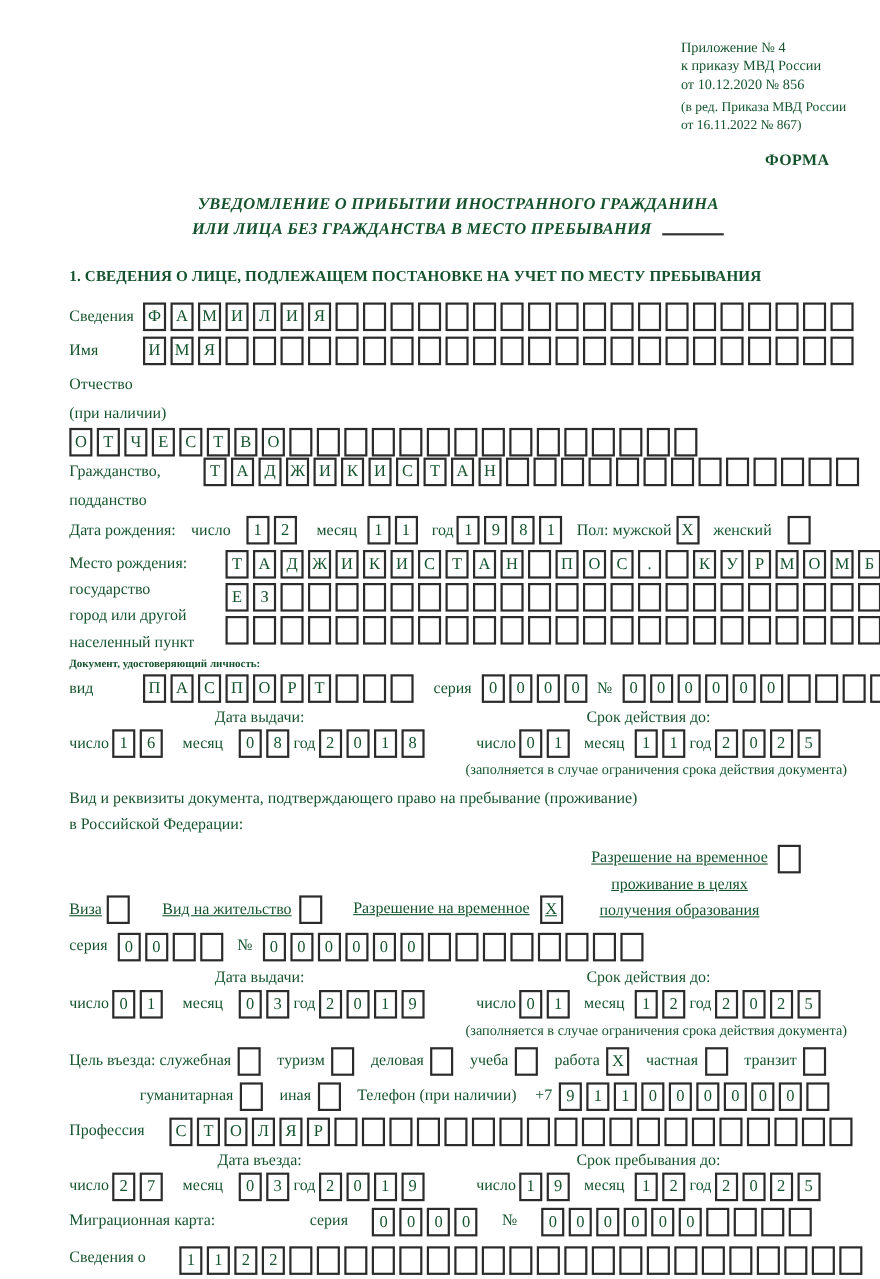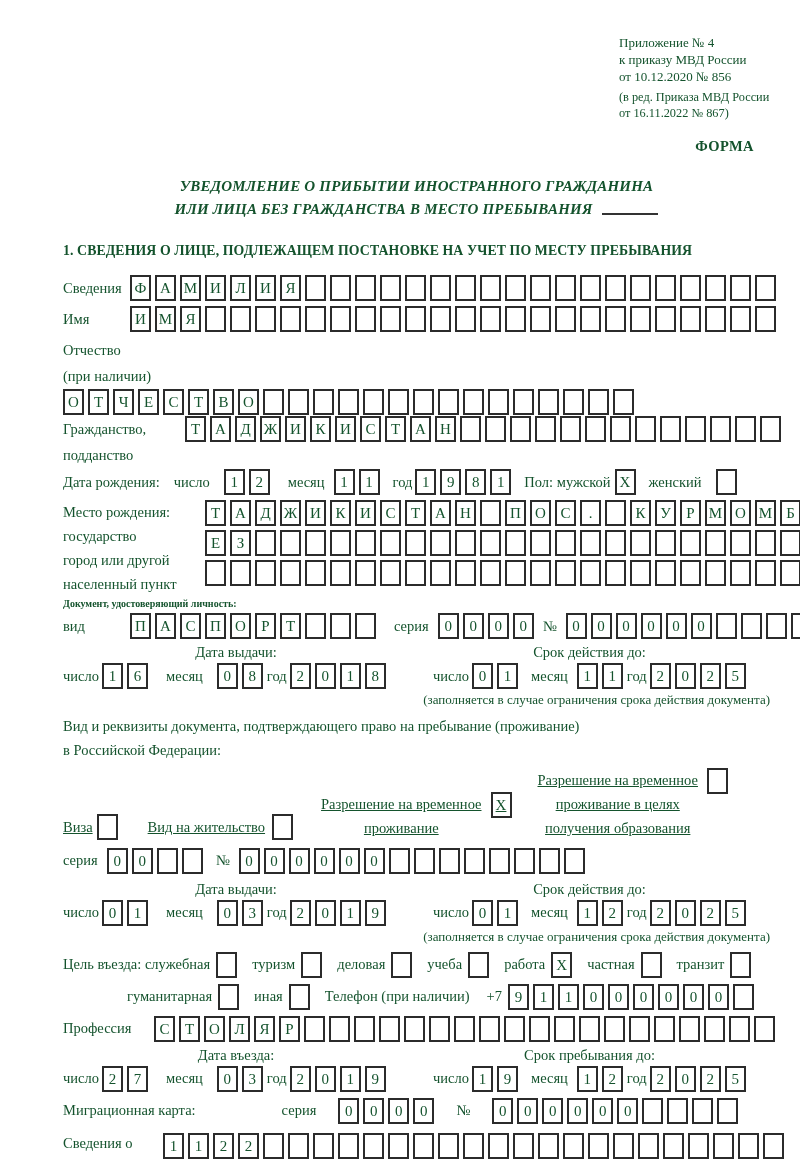--- a/index.html
+++ b/index.html
@@ -409,21 +409,20 @@
       <span class="cb-lbl" style="margin-right:4px;">Виза</span>
       <span class="cell"></span>
     </span>
     <span class="cbitem" style="margin-left:26px;">
       <span class="cb-lbl">Вид на жительство</span>
       <span class="cell"></span>
     </span>
     <span class="cbitem" style="margin-left:24px;">
       <span class="cb-multi">
         <span>Разрешение на временное</span>
-        <span>проживание</span>
       </span>
       <span class="cell">X</span>
     </span>
     <span class="cbitem" style="margin-left:22px;">
       <span class="cb-multi">
         <span>Разрешение на временное</span>
         <span>проживание в целях</span>
         <span>получения образования</span>
       </span>
       <span class="cell"></span>

